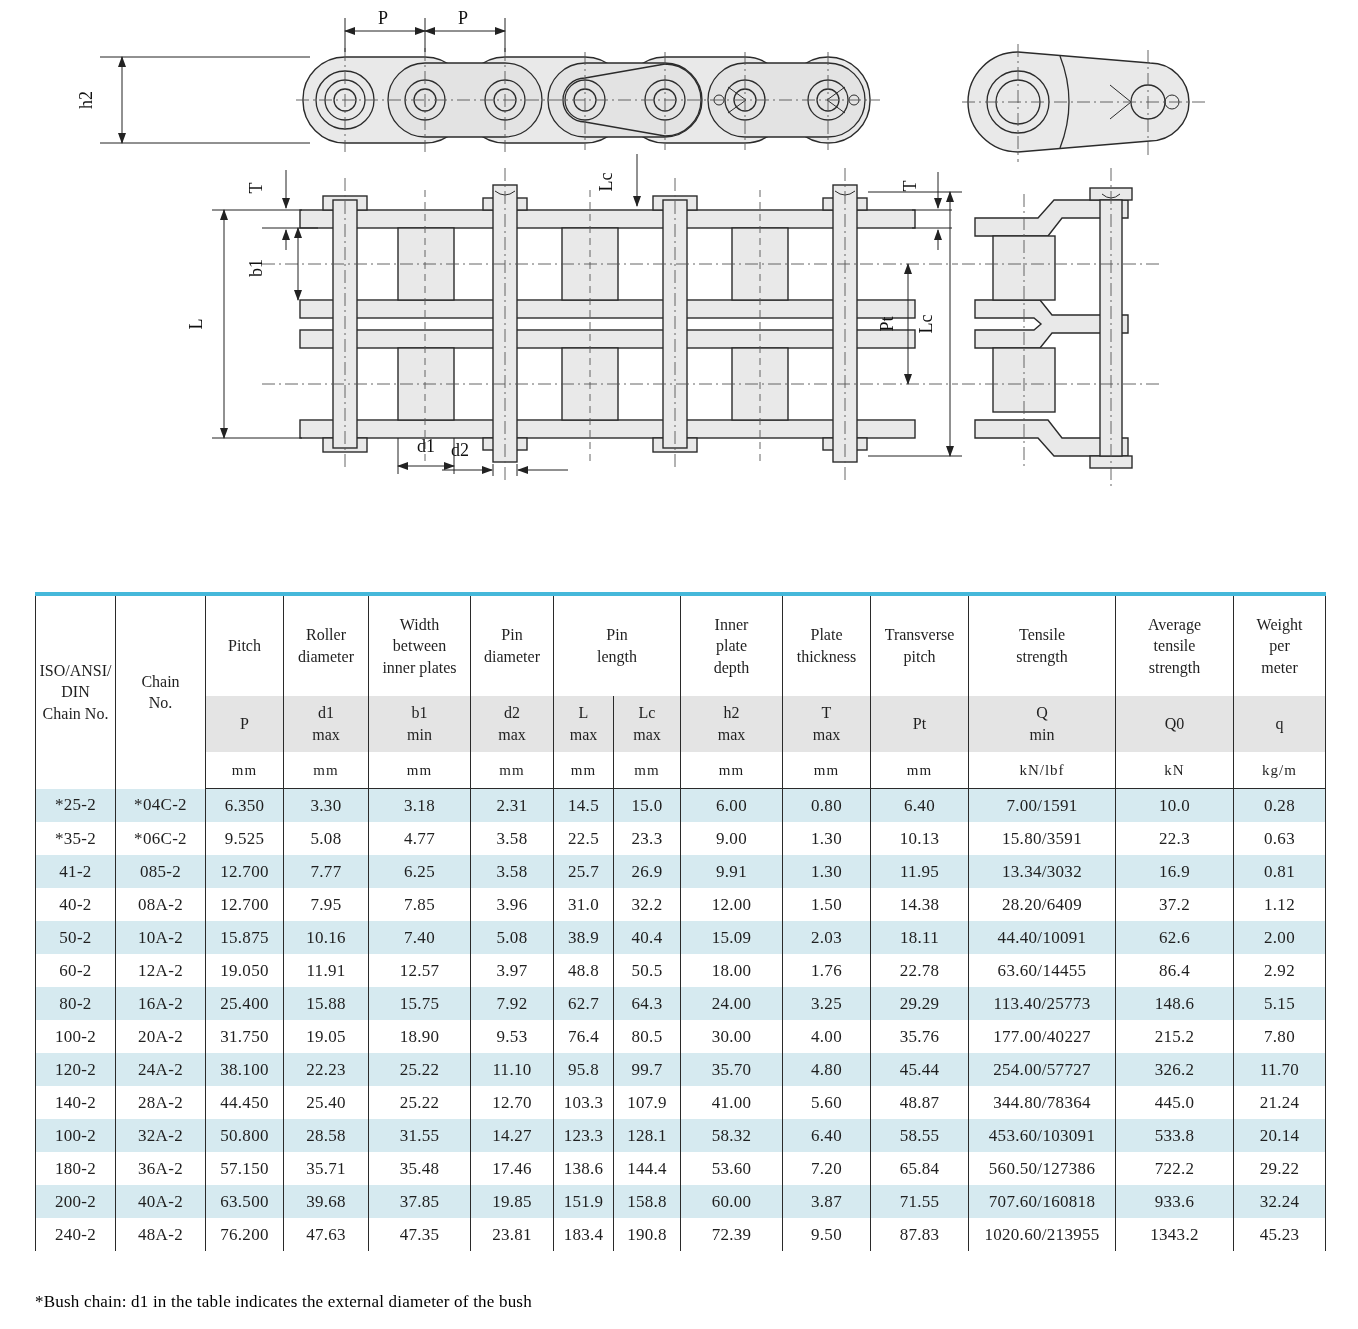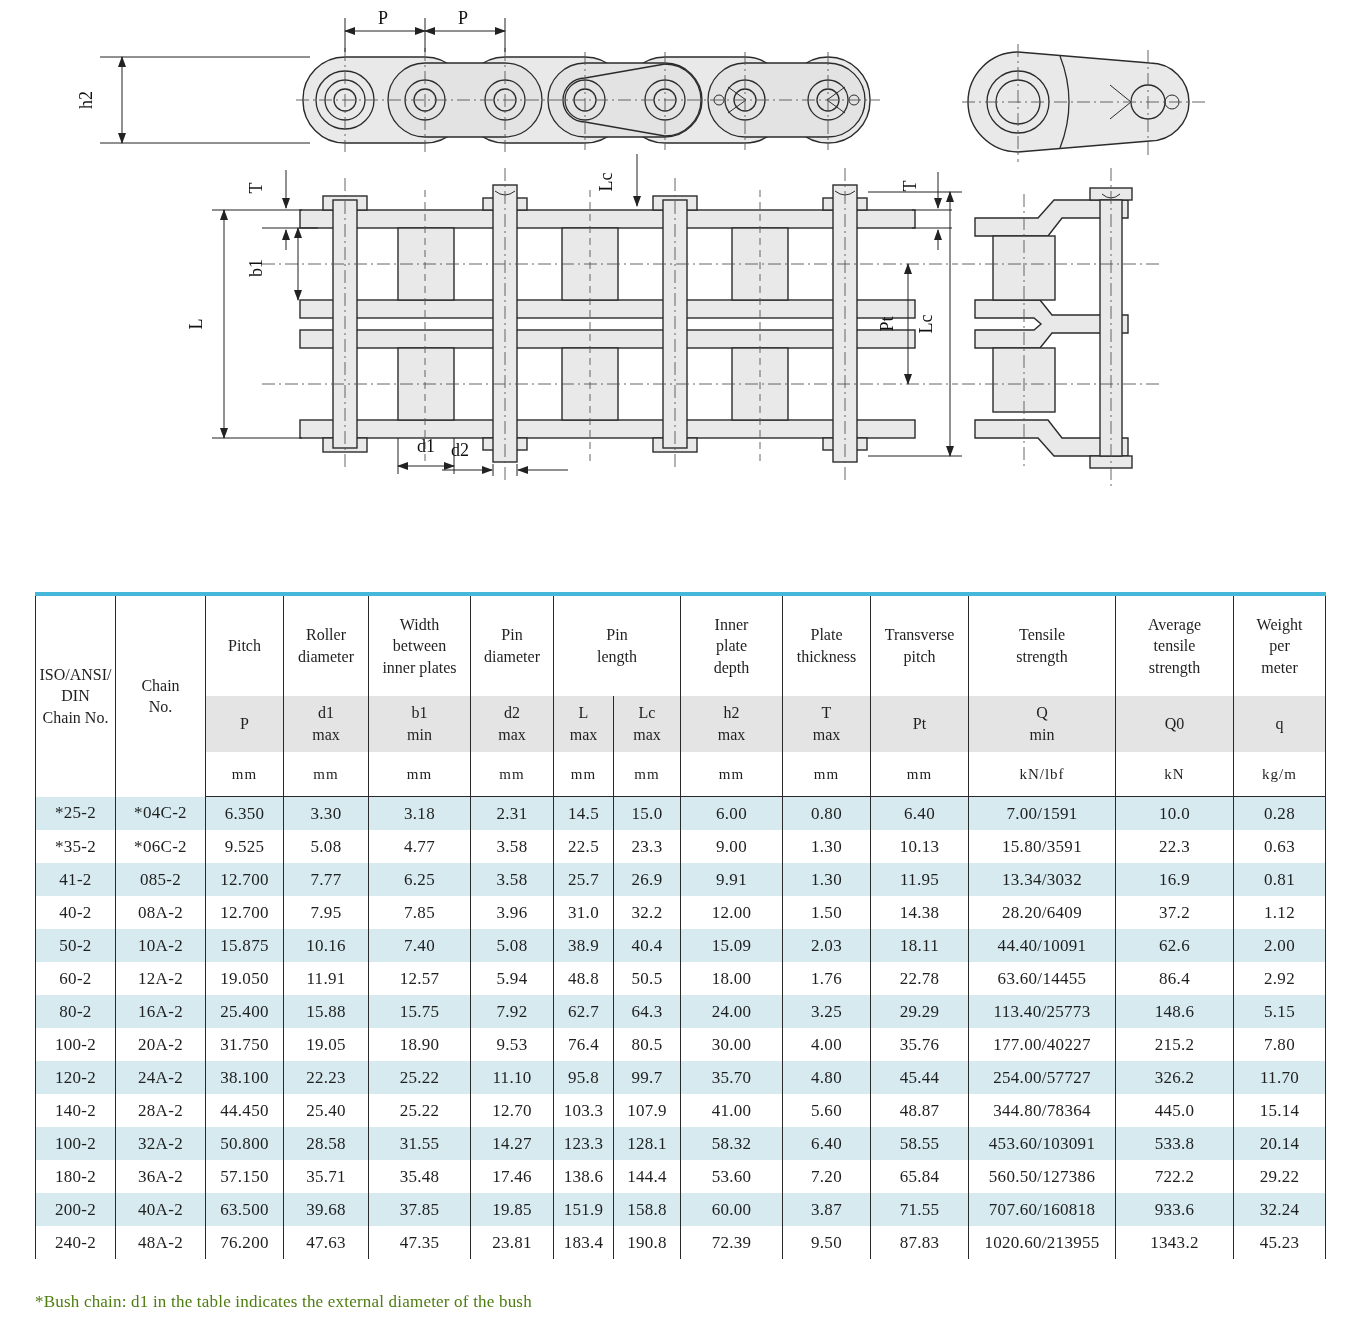--- a/index.html
+++ b/index.html
@@ -12,26 +12,26 @@
              border-collapse:collapse;table-layout:fixed;
              border-top:4px solid #45b8da;font-family:"Liberation Serif",serif;}
   table.spec th, table.spec td{
       border-left:1px solid #2a2a2a;border-right:1px solid #2a2a2a;
       padding:0 2px;font-weight:normal;text-align:center;vertical-align:middle;
       overflow:hidden;}
   tr.names th{height:100px;font-size:16px;line-height:1.35;white-space:pre-line;background:#fff;}
   th.corner{height:auto;text-align:left;padding-left:5px;font-size:16px;line-height:2.5;white-space:pre-line;}
   th.chainno{line-height:3.2;white-space:pre-line;font-size:16px;font-family:Liberation Serif, serif;}
   tr.syms th{height:56px;font-size:16px;line-height:1.35;white-space:pre-line;background:#e4e4e4;}
-  tr.units th{height:44px;font-size:15px;background:#fff;border-bottom:1.5px solid #2a2a2a;letter-spacing:1px;}
+  tr.units th{height:36px;font-size:15px;background:#fff;border-bottom:1.5px solid #2a2a2a;letter-spacing:1px;}
   tbody td{height:33px;font-size:17px;letter-spacing:0.3px;background:#fff;}
   tbody tr.alt td{background:#d6eaf0;}
 
   .footnote{position:absolute;left:35px;top:1292px;font-size:17px;letter-spacing:0.2px;
-            font-family:"Liberation Serif",serif;color:#4d7c0f;}
+            font-family:"Liberation Serif",serif;color:#000000;}
 
   
   .fillp{fill:#e9e9e9;stroke:#2b2b2b;stroke-width:1.4;}
   .fillp2{fill:#e3e3e3;stroke:#2b2b2b;stroke-width:1.3;}
   .ln{fill:none;stroke:#2b2b2b;stroke-width:1.3;}
   .thin{fill:none;stroke:#2b2b2b;stroke-width:1;}
   .cl{fill:none;stroke:#555;stroke-width:0.9;stroke-dasharray:13 4 2 4;}
   .dash{fill:none;stroke:#555;stroke-width:0.9;stroke-dasharray:7 5;}
   .dim{fill:none;stroke:#222;stroke-width:1;}
   .lbl{font-family:"Liberation Serif",serif;font-size:18px;fill:#111;}
@@ -385,21 +385,21 @@
           <td>44.40/10091</td>
           <td>62.6</td>
           <td>2.00</td>
         </tr>
         <tr>
           <td>60-2</td>
           <td>12A-2</td>
           <td>19.050</td>
           <td>11.91</td>
           <td>12.57</td>
-          <td>5.94</td>
+          <td>3.97</td>
           <td>48.8</td>
           <td>50.5</td>
           <td>18.00</td>
           <td>1.76</td>
           <td>22.78</td>
           <td>63.60/14455</td>
           <td>86.4</td>
           <td>2.92</td>
         </tr>
         <tr class="alt">
@@ -457,21 +457,21 @@
           <td>25.40</td>
           <td>25.22</td>
           <td>12.70</td>
           <td>103.3</td>
           <td>107.9</td>
           <td>41.00</td>
           <td>5.60</td>
           <td>48.87</td>
           <td>344.80/78364</td>
           <td>445.0</td>
-          <td>15.14</td>
+          <td>21.24</td>
         </tr>
         <tr class="alt">
           <td>100-2</td>
           <td>32A-2</td>
           <td>50.800</td>
           <td>28.58</td>
           <td>31.55</td>
           <td>14.27</td>
           <td>123.3</td>
           <td>128.1</td>

